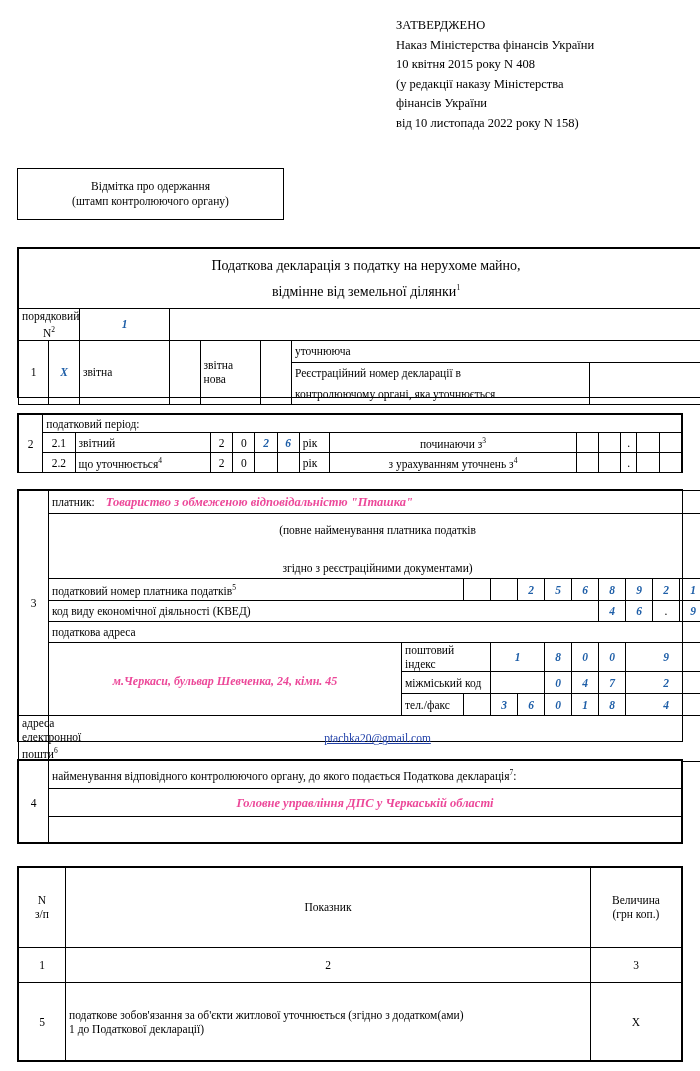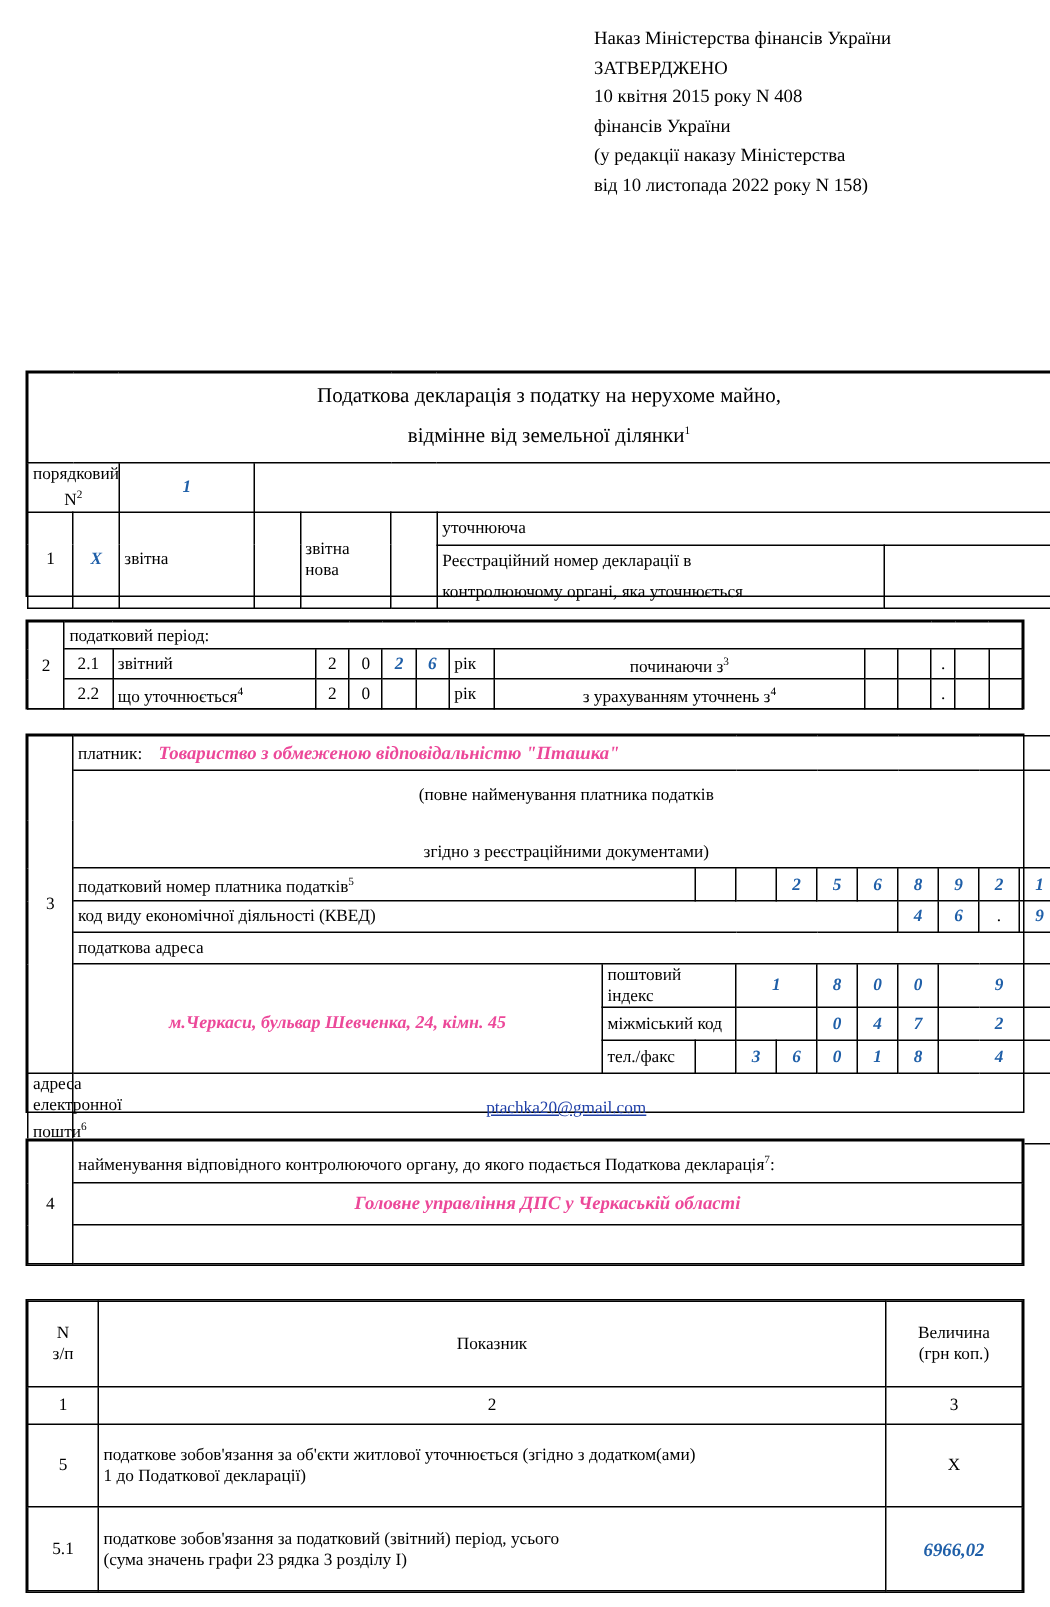--- a/index.html
+++ b/index.html
@@ -61,28 +61,32 @@
   #block5{left:17px;top:866px;width:666px;height:196px;}
   .vcenter{vertical-align:middle;}
   .vtop{vertical-align:top;padding-top:2px;}
 </style>
 </head>
 <body>
 
 <div class="page">
 
   <div class="approval">
+    <div>ЗАТВЕРДЖЕНО</div>
     <div>Наказ Міністерства фінансів України</div>
-    <div>ЗАТВЕРДЖЕНО</div>
     <div>10 квітня 2015 року N 408</div>
+    <div>(у редакції наказу Міністерства</div>
     <div>фінансів України</div>
-    <div>(у редакції наказу Міністерства</div>
     <div>від 10 листопада 2022 року N 158)</div>
   </div>
 
+  <div class="stamp-box">
+    <div>Відмітка про одержання</div>
+    <div>(штамп контролюючого органу)</div>
+  </div>
 
   <div class="blk" id="block1">
     <table class="g">
       <colgroup>
         <col style="width:29px">
           <col style="width:29px">
           <col style="width:86px">
         <col style="width:29px">
           <col style="width:58px">
           <col style="width:29px">
@@ -330,25 +334,17 @@
         <td class="c nr">3</td>
       </tr>
       <tr style="height:44px">
         <td class="c nl">5</td>
         <td class="vcenter">
           <div>податкове зобов'язання за об'єкти житлової уточнюється (згідно з додатком(ами)</div>
           <div>1 до Податкової декларації)</div>
         </td>
         <td class="c nr">X</td>
       </tr>
-      <tr style="height:44px">
-        <td class="c nl">5.1</td>
-        <td class="vcenter">
-          <div>податкове зобов'язання за податковий (звітний) період, усього</div>
-          <div>(сума значень графи 23 рядка 3 розділу I)</div>
-        </td>
-        <td class="blue-n nr" style="font-size:12.5px">6966,02</td>
-      </tr>
     </tbody>
       </table>
   </div>
 
 </div>
 
 </body></html>

